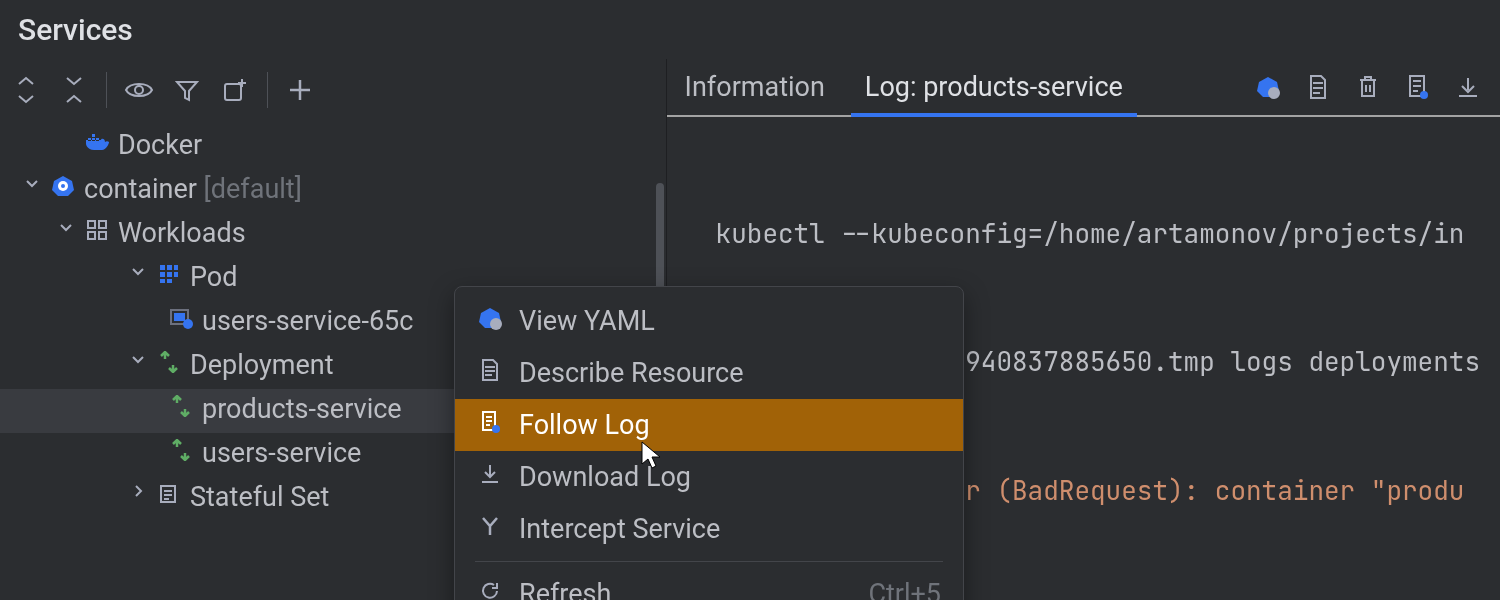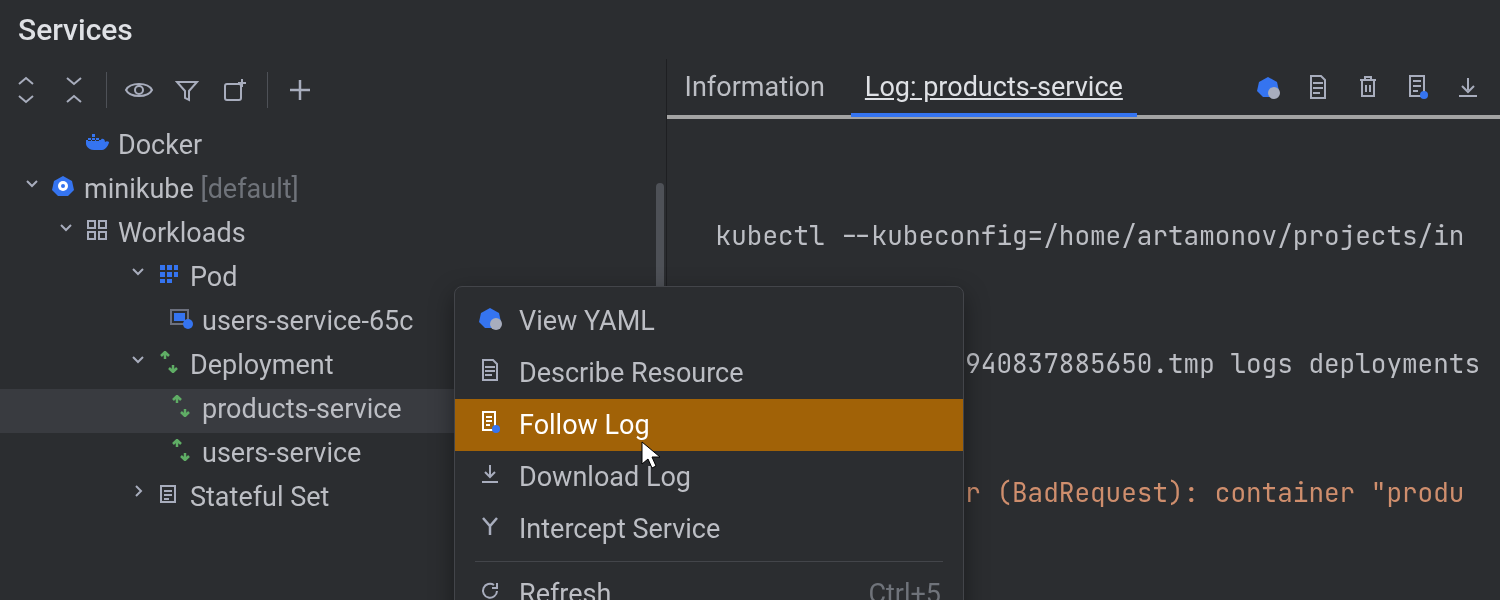--- a/index.html
+++ b/index.html
@@ -99,32 +99,31 @@
       flex: 1;
       display: flex;
       flex-direction: column;
     }
     .right-header {
       display: flex;
       align-items: center;
       height: 62px;
       padding: 0 18px;
       gap: 40px;
-      border-bottom: 4px solid #a3a3a3;
+      border-bottom: 2px solid #a3a3a3;
     }
     .tab {
       font-size: 27px;
       color: #bcbec4;
       padding: 12px 0;
       cursor: pointer;
       position: relative;
     }
     .tab.active {
       color: #dfe1e5;
-      text-decoration: underline;
     }
     .tab.active::after {
       content: "";
       position: absolute;
       bottom: -2px;
       left: -14px;
       right: -14px;
       height: 4px;
       background: #3574f0;
     }
@@ -286,21 +285,21 @@
             </svg>
         </span>
         <span class="tree-icon">
           <svg width="24" height="24" viewBox="0 0 24 24">
               <polygon fill="#3574f0" points="12,2 21,7 23,16 17,22 7,22 1,16 3,7"></polygon>
               <circle cx="12" cy="12" r="5" fill="#fff"></circle>
               <circle cx="12" cy="12" r="2" fill="#3574f0"></circle>
             </svg>
         </span>
         <span class="tree-label">
-          <span>minikube</span> <span class="muted">[default]</span>
+          <span>container</span> <span class="muted">[default]</span>
         </span>
       </div>
 
       <div class="tree-item indent-1">
         <span class="chevron">
           <svg width="16" height="16" viewBox="0 0 16 16" fill="none" stroke="currentColor" stroke-width="2">
               <path d="M3 6 L8 11 L13 6"></path>
             </svg>
         </span>
         <span class="tree-icon">

